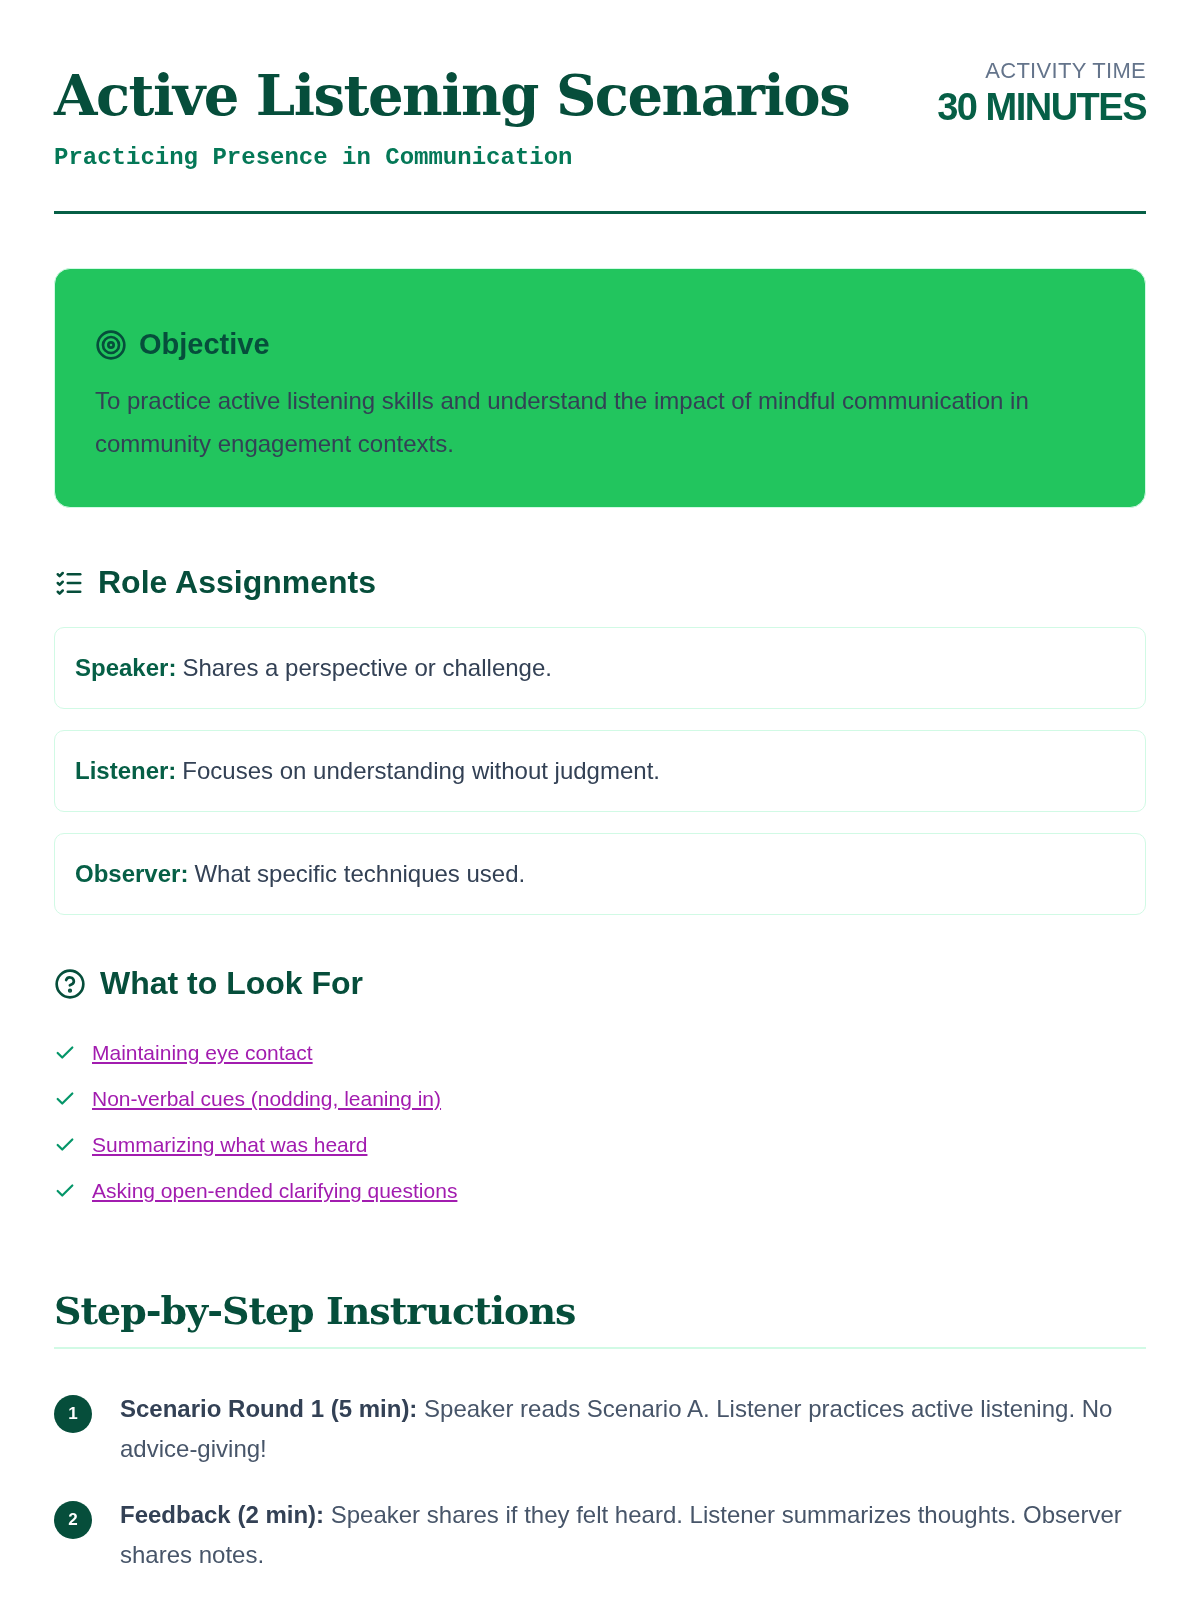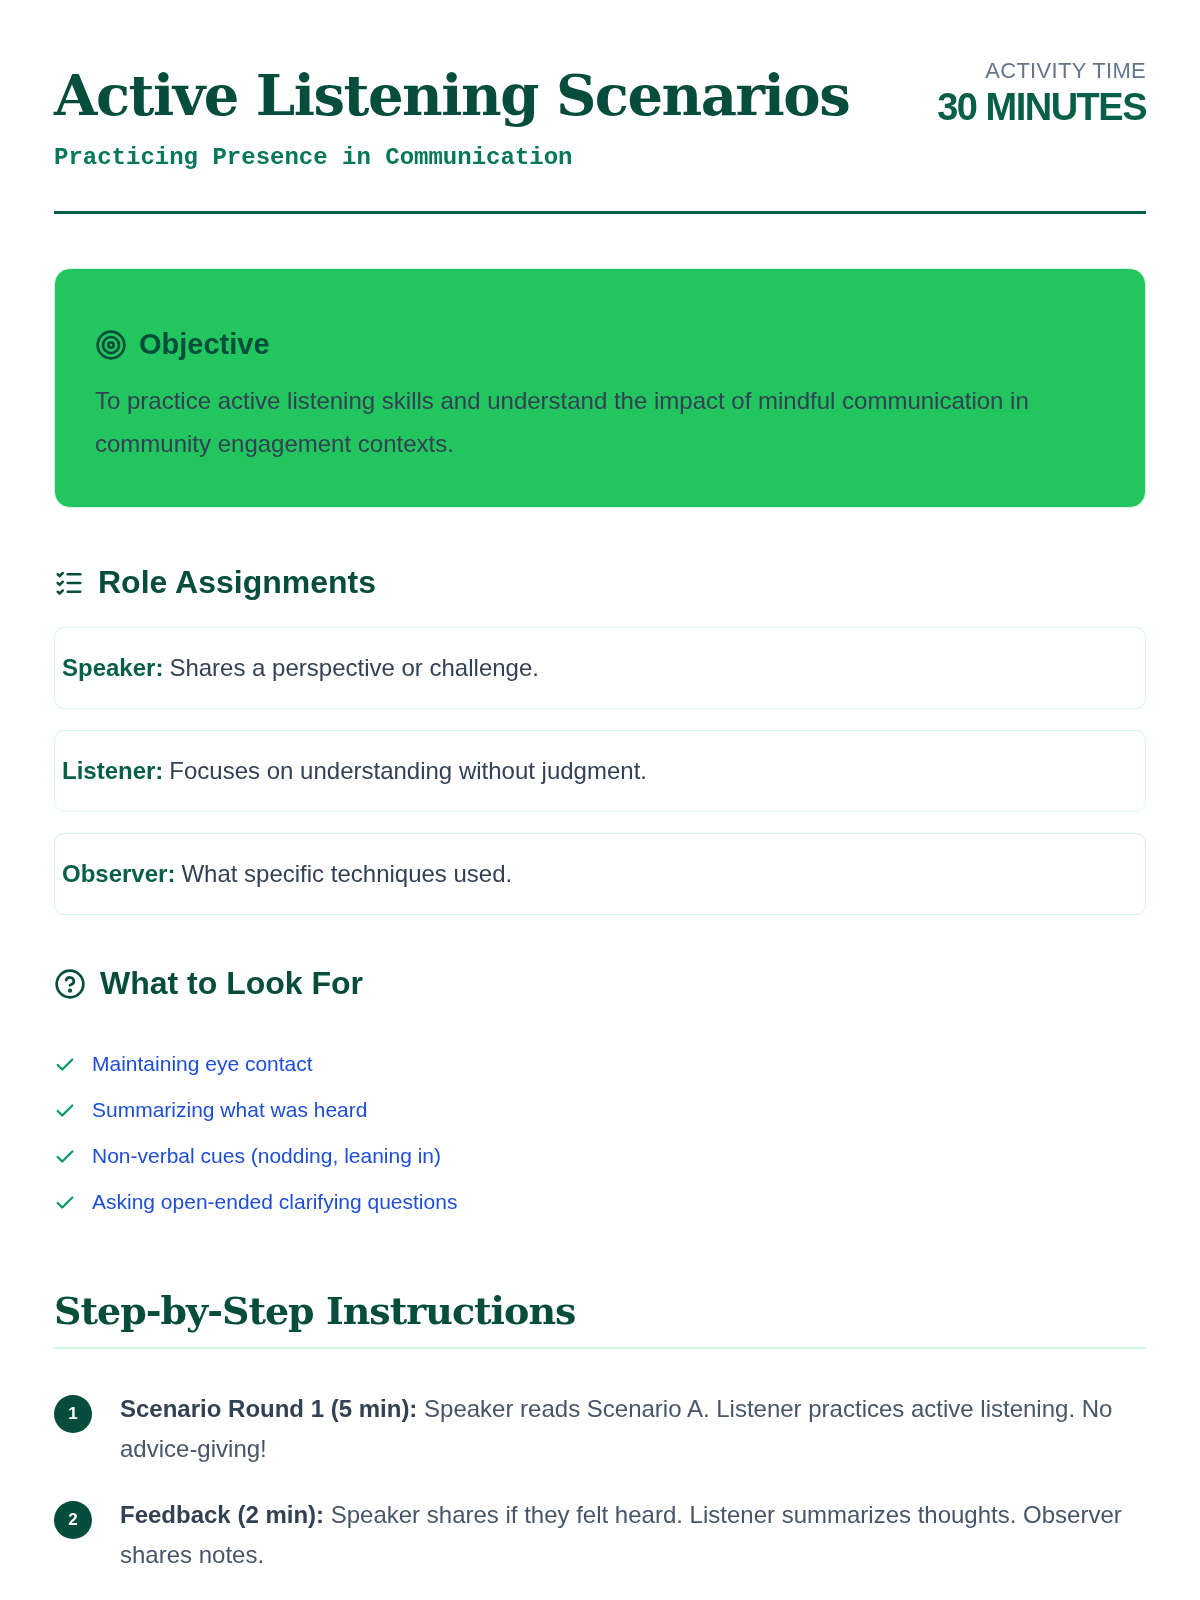--- a/index.html
+++ b/index.html
@@ -17,26 +17,26 @@
 
     .objective { margin-top: 54px; background: #22c55e; border: 1px solid #d1fae5; border-radius: 16px; padding: 59px 40px 42px 40px; }
     .obj-head { display: flex; align-items: center; gap: 12px; }
     .obj-title { font-size: 29px; font-weight: bold; color: #064e3b; }
     .obj-text { font-size: 24px; color: #334155; line-height: 43px; margin-top: 18px; }
 
     .section-head { display: flex; align-items: center; gap: 14px; margin-top: 56px; }
     .section-title { font-size: 32px; font-weight: bold; color: #064e3b; }
 
     .roles { margin-top: 26px; }
-    .role-card { border: 1px solid #d1fae5; border-radius: 10px; padding: 0 7px; height: 82px; display: flex; align-items: center; margin-bottom: 21px; font-size: 24px; }
+    .role-card { border: 1px solid #d1fae5; border-radius: 10px; padding: 0 20px; height: 82px; display: flex; align-items: center; margin-bottom: 21px; font-size: 24px; }
     .role-name { font-weight: bold; color: #065f46; margin-right: 6px; }
     .role-desc { color: #334155; }
 
     .look-list { margin-top: 28px; list-style: none; }
-    .look-item { display: flex; align-items: flex-end; gap: 16px; height: 46px; font-size: 21px; color: #1d4ed8; }
+    .look-item { display: flex; align-items: center; gap: 16px; height: 46px; font-size: 21px; color: #a21caf; text-decoration: underline; }
 
     .steps-title { font-family: "DejaVu Serif", serif; font-weight: bold; font-size: 38px; color: #064e3b; letter-spacing: -1px; margin-top: 74px; padding-bottom: 14px; border-bottom: 2px solid #d1fae5; }
     .steps { margin-top: 40px; }
     .step { display: flex; align-items: flex-start; margin-bottom: 26px; }
     .step-num { flex: 0 0 38px; width: 38px; height: 38px; border-radius: 50%; background: #064e3b; color: #fff; font-size: 17px; font-weight: bold; display: flex; align-items: center; justify-content: center; margin-top: 6px; margin-right: 28px; }
     .step-text { font-size: 24px; line-height: 40px; color: #475569; }
     .step-bold { font-weight: bold; color: #334155; }
     svg { display: block; }
   </style>
 </head>
@@ -118,29 +118,29 @@
           </svg>
         </span>
       <span>Maintaining eye contact</span>
     </li>
     <li class="look-item">
       <span>
           <svg width="22" height="22" viewBox="0 0 24 24" fill="none" stroke="#059669" stroke-width="2.4" stroke-linecap="round" stroke-linejoin="round">
             <path d="M4 12l5 5L20 6"></path>
           </svg>
         </span>
-      <span>Summarizing what was heard</span>
+      <span>Non-verbal cues (nodding, leaning in)</span>
     </li>
     <li class="look-item">
       <span>
           <svg width="22" height="22" viewBox="0 0 24 24" fill="none" stroke="#059669" stroke-width="2.4" stroke-linecap="round" stroke-linejoin="round">
             <path d="M4 12l5 5L20 6"></path>
           </svg>
         </span>
-      <span>Non-verbal cues (nodding, leaning in)</span>
+      <span>Summarizing what was heard</span>
     </li>
     <li class="look-item">
       <span>
           <svg width="22" height="22" viewBox="0 0 24 24" fill="none" stroke="#059669" stroke-width="2.4" stroke-linecap="round" stroke-linejoin="round">
             <path d="M4 12l5 5L20 6"></path>
           </svg>
         </span>
       <span>Asking open-ended clarifying questions</span>
     </li>
   </ul>

